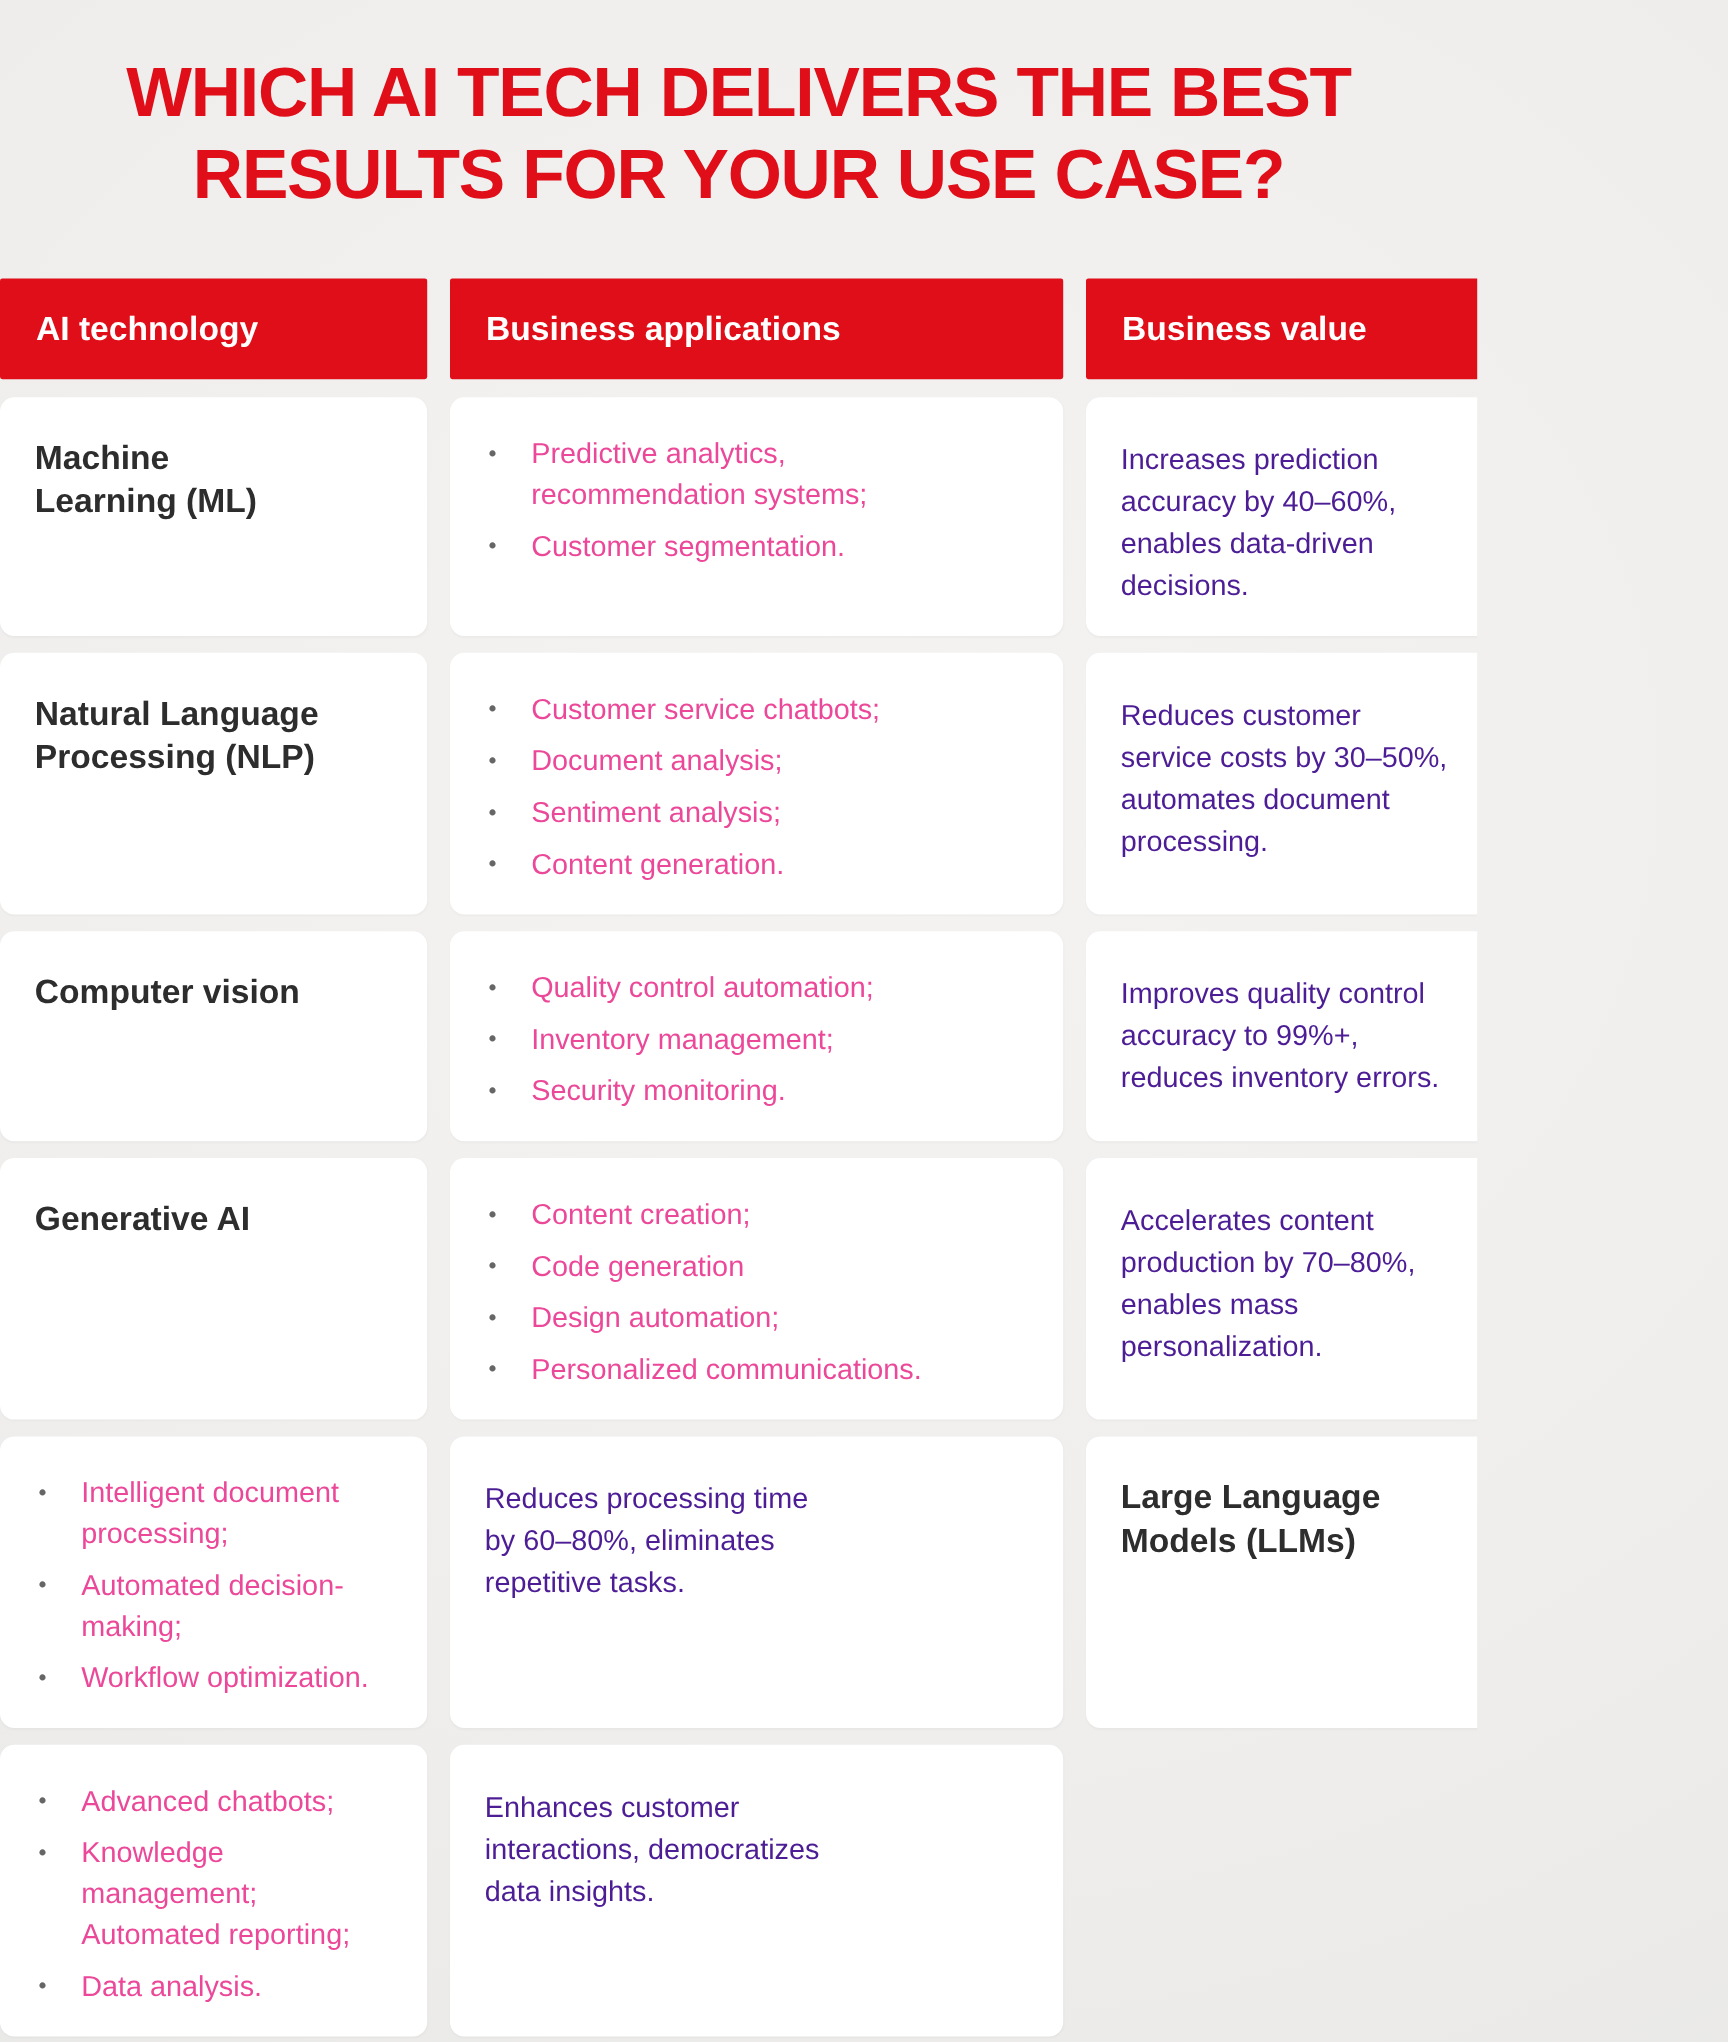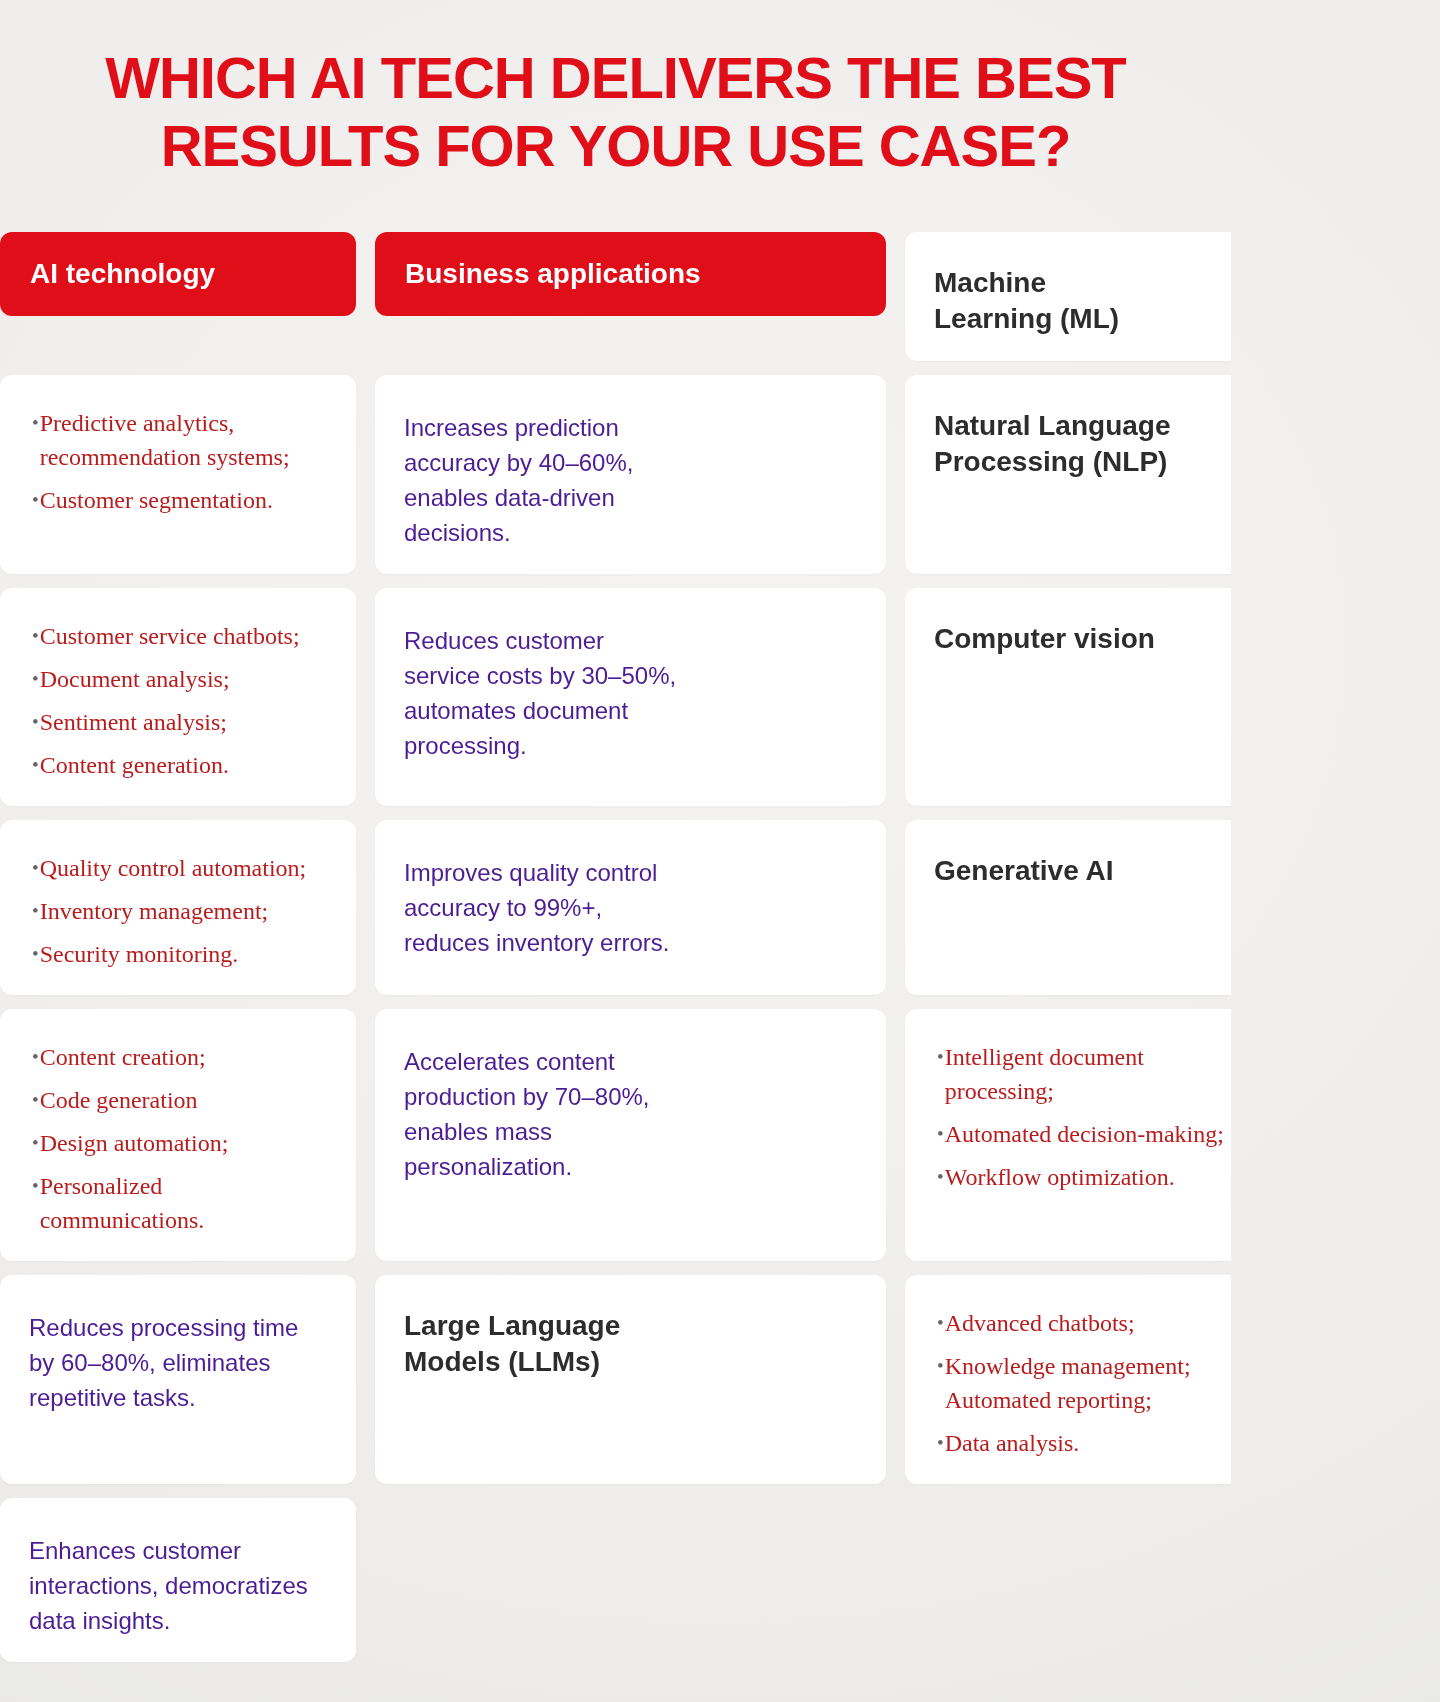--- a/index.html
+++ b/index.html
@@ -30,21 +30,21 @@
     margin: 52px auto 0 auto;
     width: 1296px;
     display: grid;
     grid-template-columns: 356px 511px 392px;
     column-gap: 19px;
     row-gap: 14px;
   }
   .hcell {
     background: #e00e18;
     color: #ffffff;
-    border-radius: 12px;
+    border-radius: 2px;
     height: 84px;
     display: flex;
     align-items: center;
     padding-left: 30px;
     font-size: 28px;
     font-weight: 700;
     margin-bottom: 1px;
   }
   .card {
     background: #ffffff;
@@ -62,25 +62,24 @@
   }
   .bullets {
     list-style: none;
     display: flex;
     flex-direction: column;
     gap: 9px;
     padding-top: 4px;
   }
   .bullet {
     display: flex;
-    gap: 1px;
+    gap: 29px;
     font-size: 24px;
     line-height: 34px;
-    color: #b91c1c;
-    font-family: Liberation Serif, serif;
+    color: #ec4899;
   }
   .bullet-dot::before {
     content: "\2022";
     color: #666666;
     font-size: 19px;
     line-height: 34px;
     display: block;
     padding-left: 3px;
   }
   .bullet-text { white-space: pre-line; }
@@ -109,20 +108,21 @@
 
 <div class="page">
 
   <h1 class="page-title">WHICH AI TECH DELIVERS THE BEST
 RESULTS FOR YOUR USE CASE?</h1>
 
   <div class="table">
 
     <div class="hcell">AI technology</div>
     <div class="hcell">Business applications</div>
+    <div class="hcell">Business value</div>
 
     <div class="card">
       <div class="tech-name">Machine
 Learning (ML)</div>
     </div>
     <div class="card">
       <ul class="bullets">
         <li class="bullet">
             <span class="bullet-dot"></span>
             <span class="bullet-text">Predictive analytics,

